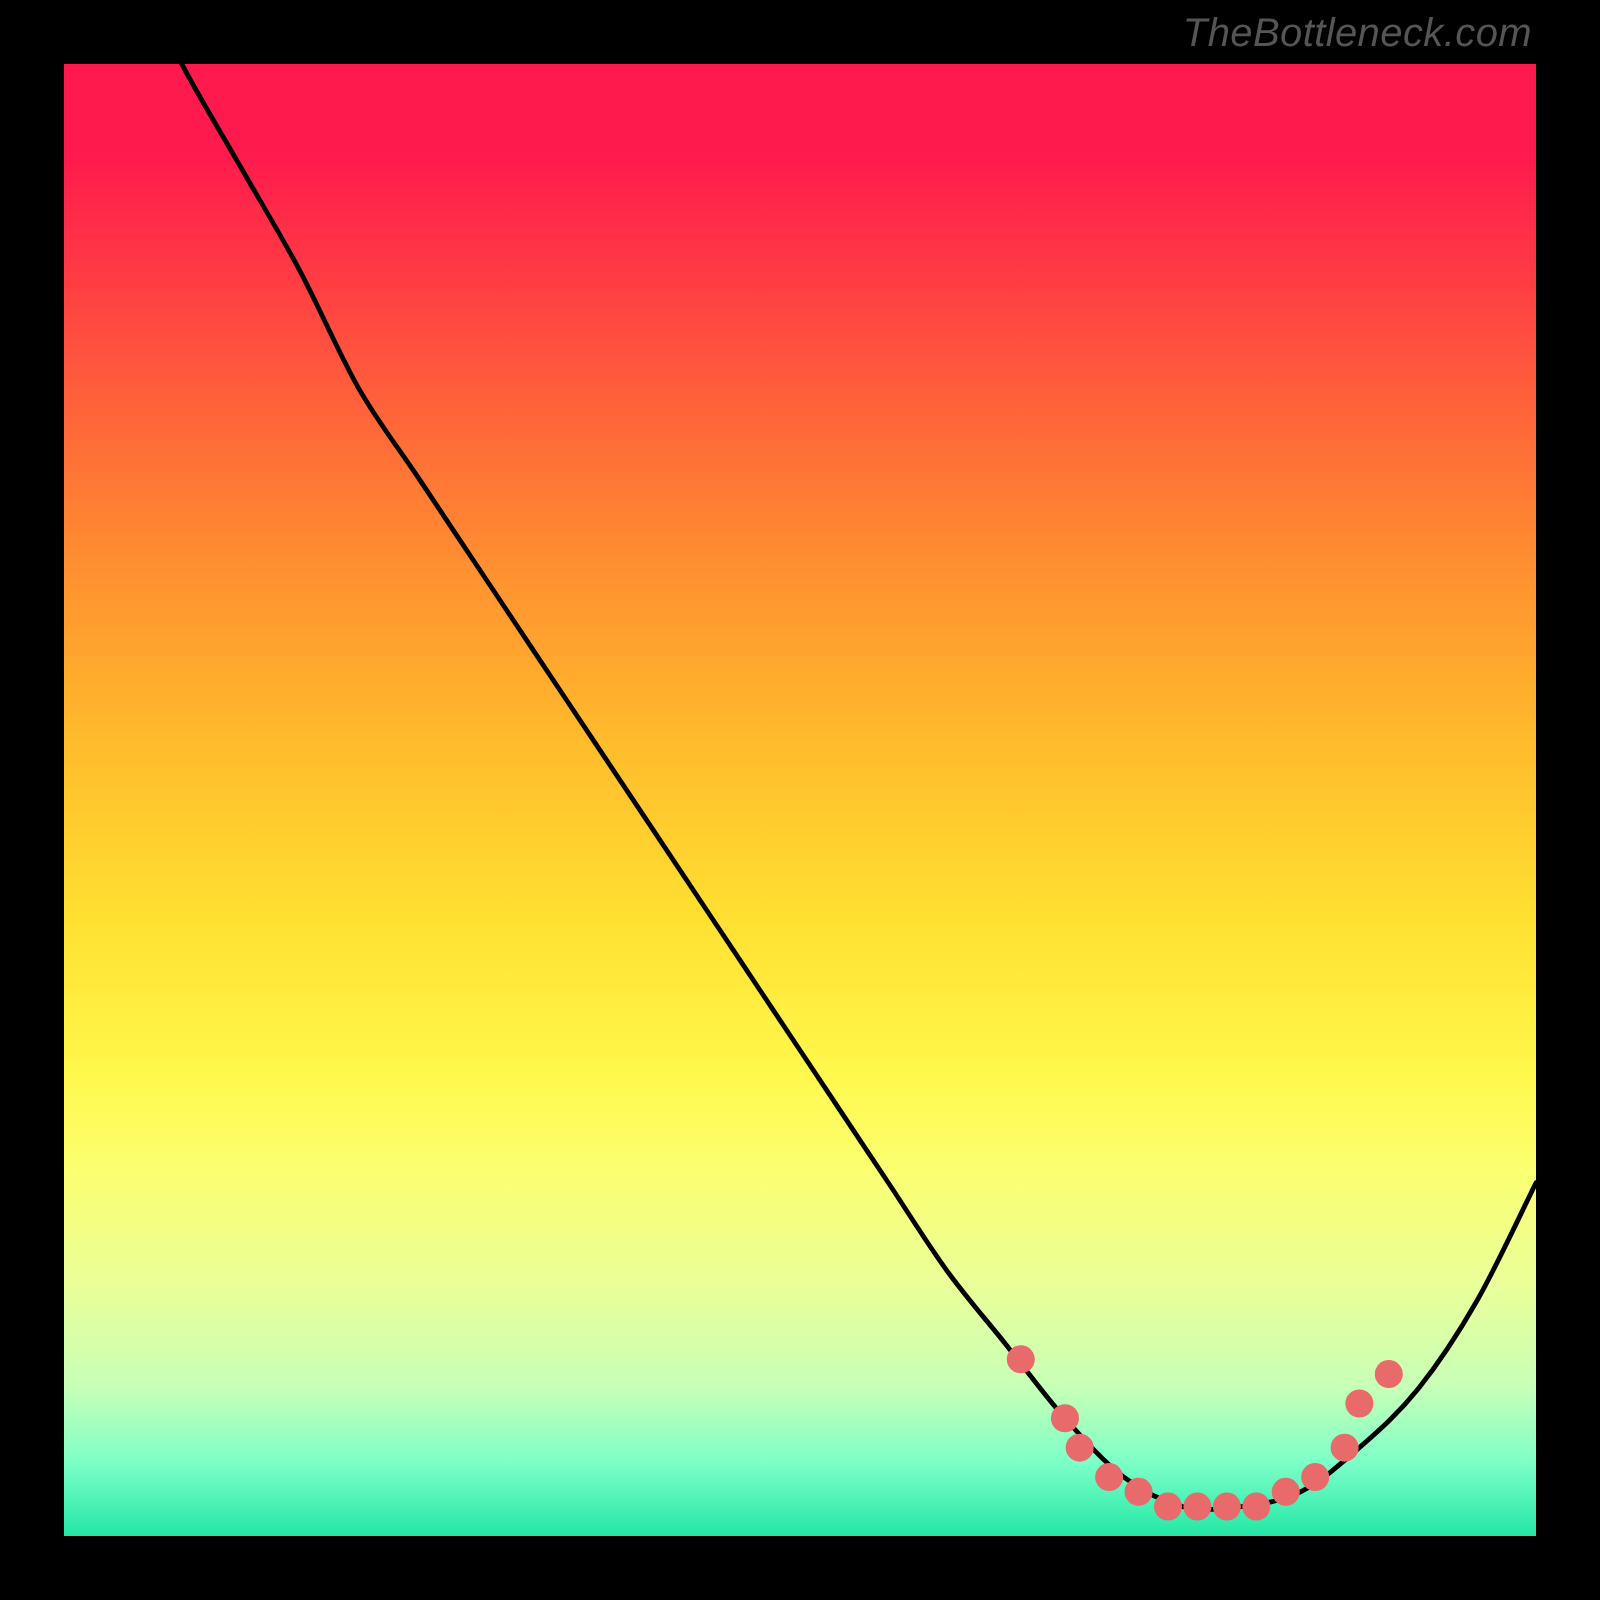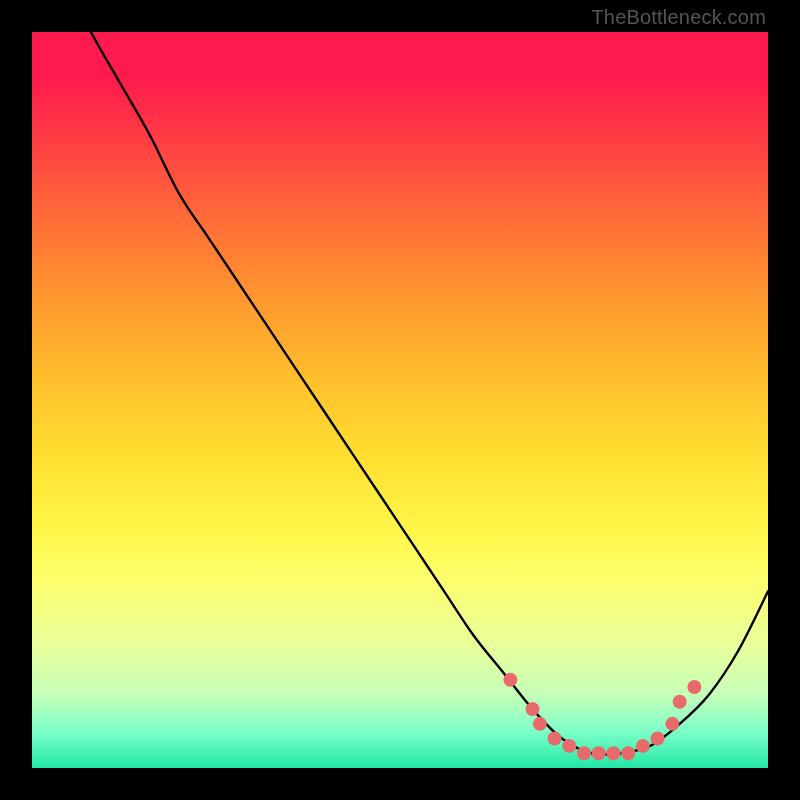--- a/index.html
+++ b/index.html
@@ -11,20 +11,21 @@
     overflow: hidden;
     font-family: Arial, Helvetica, sans-serif;
   }
   .frame {
     position: absolute;
     top: 0;
     left: 0;
     width: 800px;
     height: 592px;
     background: #000;
+    font-style: italic;
   }
   .plot-area {
     position: absolute;
     left: 32px;
     top: 32px;
     width: 736px;
     height: 736px;
     overflow: hidden;
   }
   .gradient {

